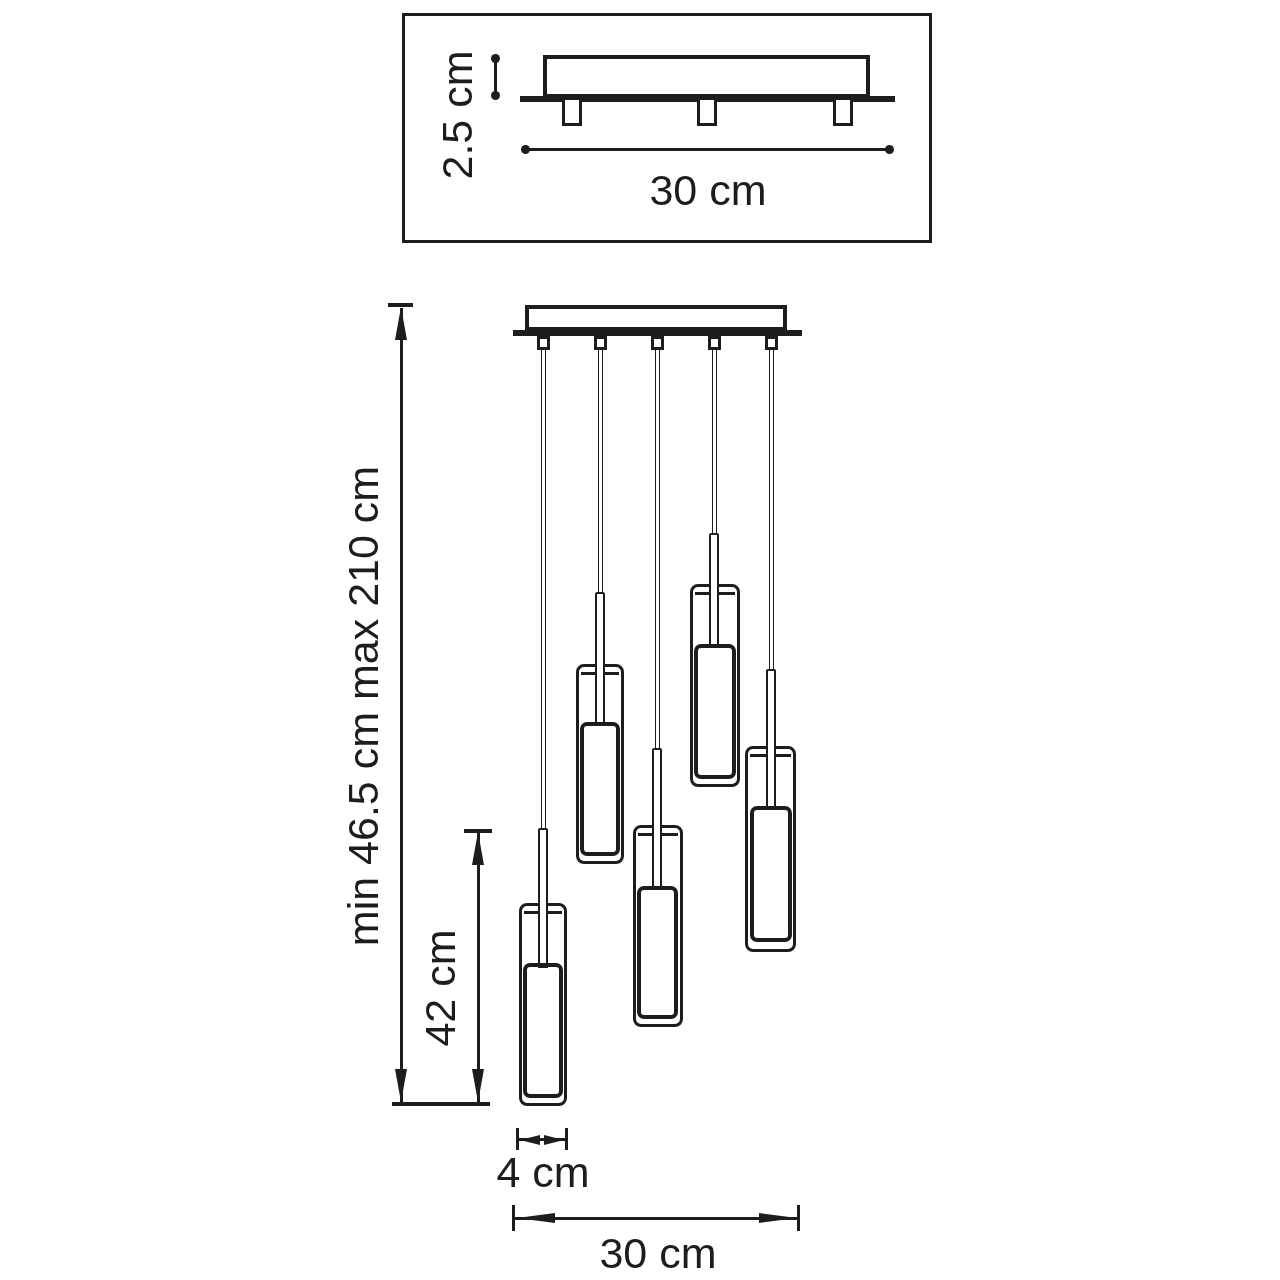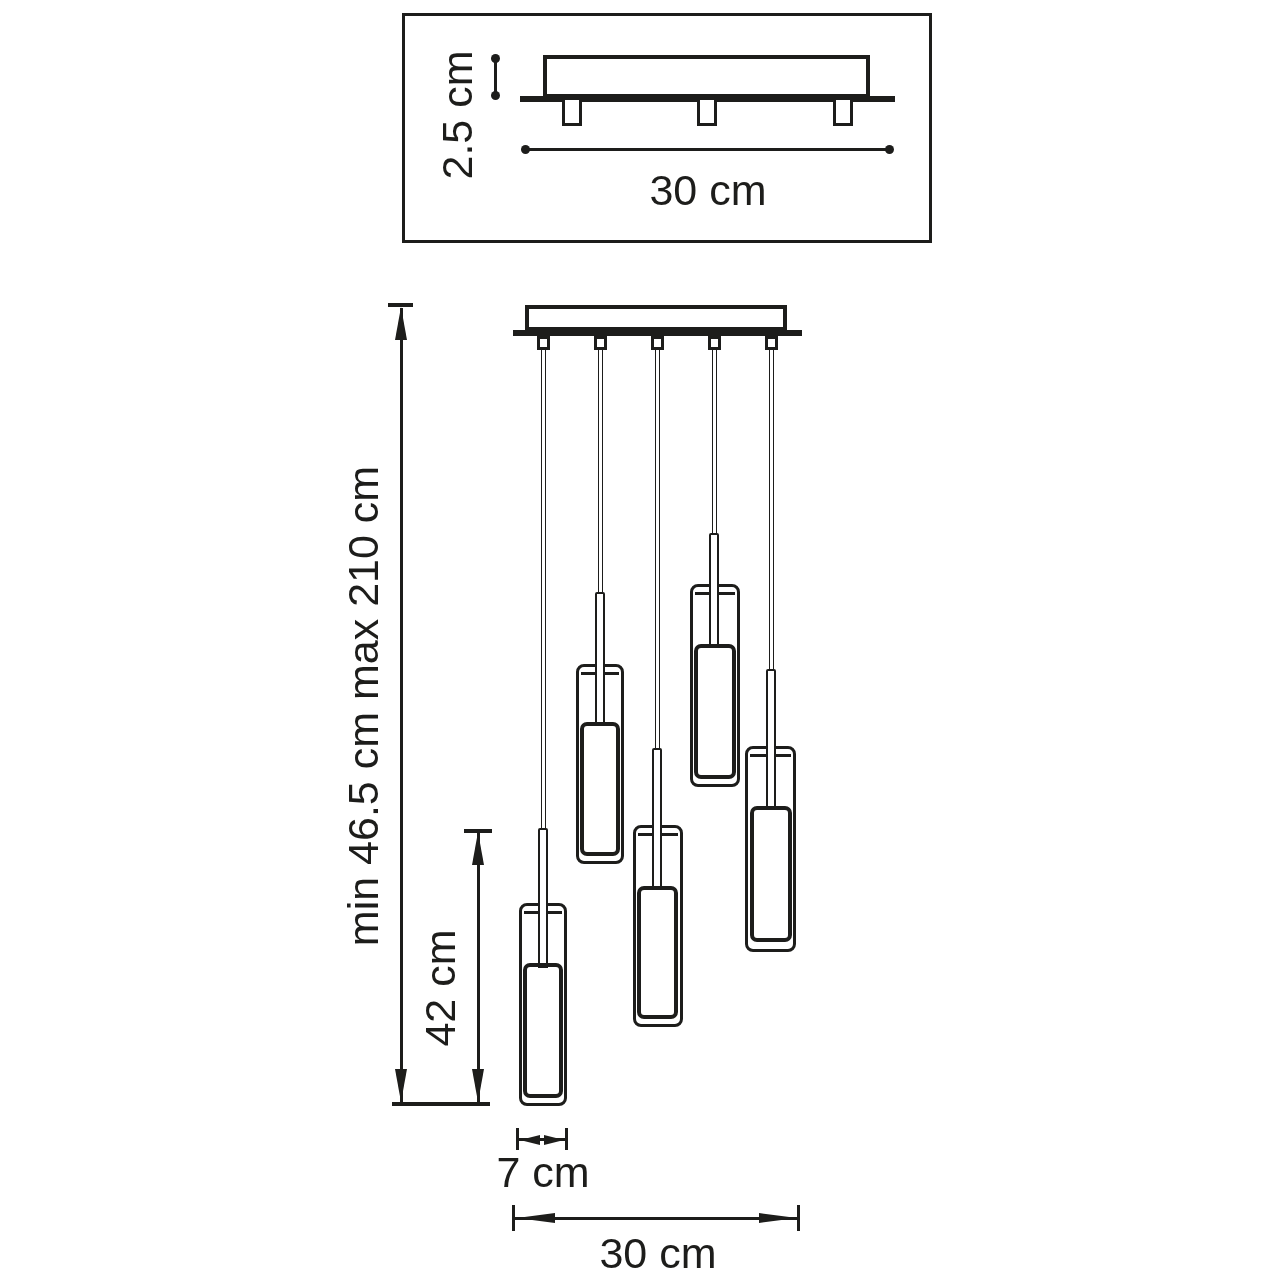--- a/index.html
+++ b/index.html
@@ -127,21 +127,21 @@
   </div>
   <div class="label vert" style="left:440px;top:988px;">42 cm</div>
 
   <div>
     <div class="tick" style="left:516px;top:1128px;width:3px;height:22px;"></div>
     <div class="tick" style="left:565px;top:1128px;width:3px;height:22px;"></div>
     <div class="tick" style="left:519px;top:1138px;width:47px;height:3px;"></div>
     <div class="arrow left" style="left:520px;top:1134.5px;"></div>
     <div class="arrow right" style="left:544px;top:1134.5px;"></div>
   </div>
-  <div class="label" style="left:543px;top:1172px;">7 cm</div>
+  <div class="label" style="left:543px;top:1172px;">4 cm</div>
 
   <div>
     <div class="tick" style="left:512px;top:1205px;width:3px;height:26px;"></div>
     <div class="tick" style="left:797px;top:1205px;width:3px;height:26px;"></div>
     <div class="tick" style="left:515px;top:1217px;width:284px;height:3px;"></div>
     <div class="arrow left-long" style="left:517px;top:1212.5px;"></div>
     <div class="arrow right-long" style="left:759px;top:1212.5px;"></div>
   </div>
   <div class="label" style="left:658px;top:1253px;">30 cm</div>
 

